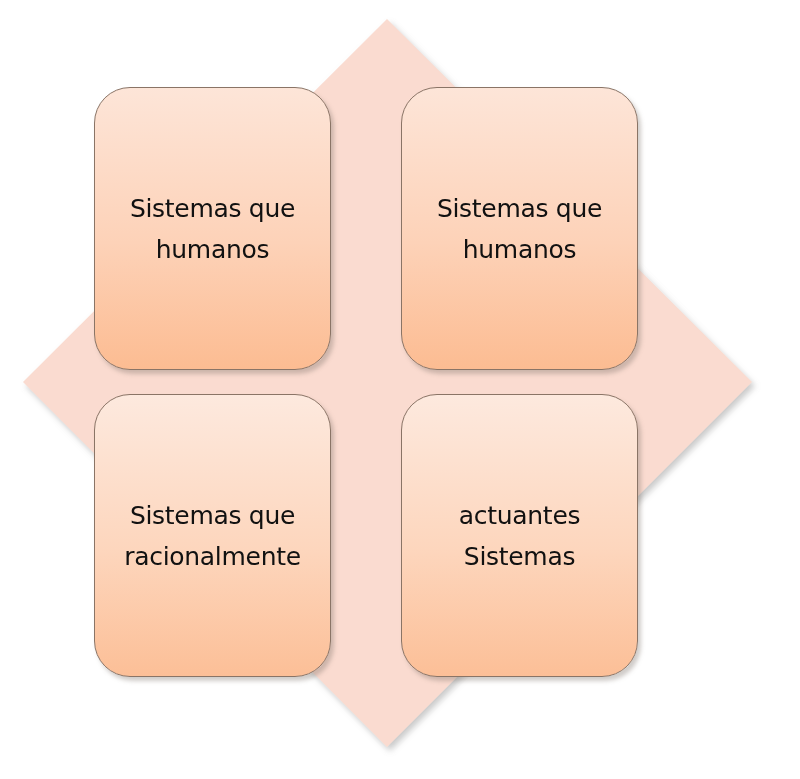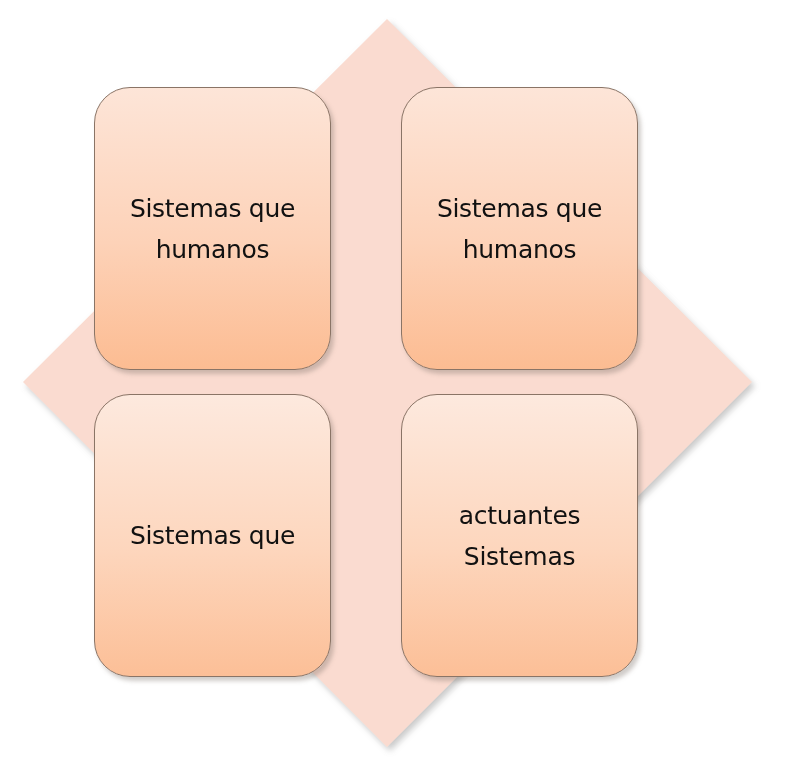--- a/index.html
+++ b/index.html
@@ -85,20 +85,21 @@
   <div class="quad top" id="q-tr">
     <div class="quad-text">
       <span>Sistemas que</span>
       <span>humanos</span>
     </div>
   </div>
 
   <div class="quad bottom" id="q-bl">
     <div class="quad-text">
       <span>Sistemas que</span>
+      <span>racionalmente</span>
     </div>
   </div>
 
   <div class="quad bottom" id="q-br">
     <div class="quad-text">
       <span>actuantes</span>
       <span>Sistemas</span>
     </div>
   </div>
 

